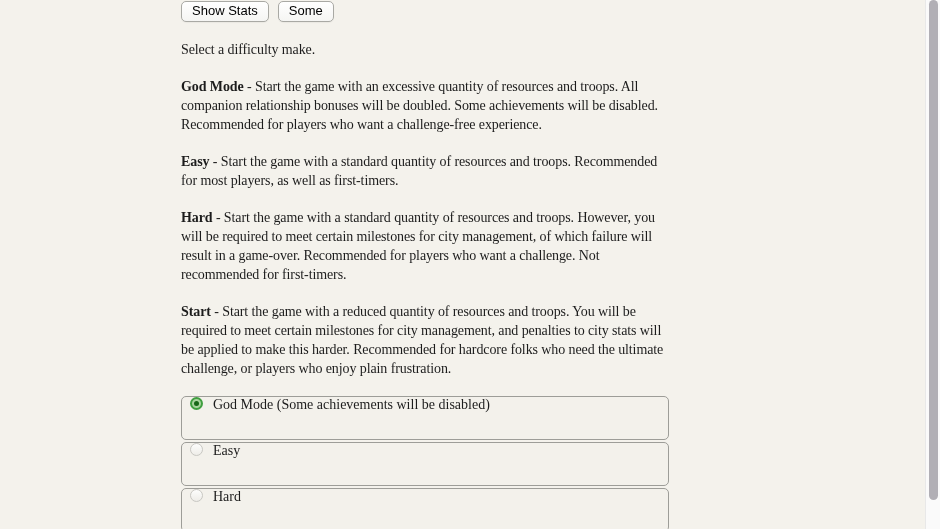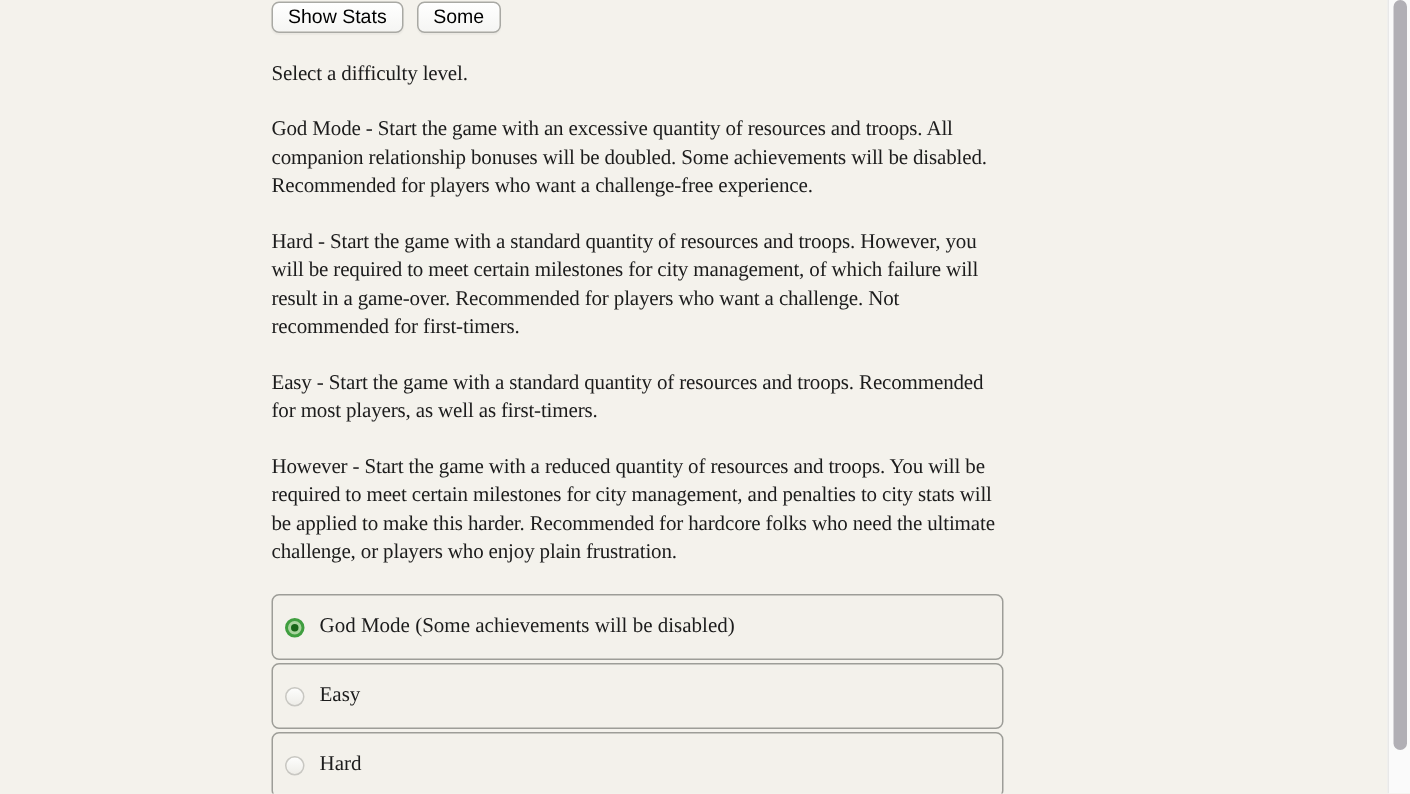--- a/index.html
+++ b/index.html
@@ -41,26 +41,25 @@
     box-shadow: 0 1px 1px rgba(0,0,0,0.04);
     cursor: pointer;
   }
   
   .page p {
     font-size: 14px;
     line-height: 19px;
     letter-spacing: -0.1px;
     margin: 18px 0;
   }
-  .page p b { font-weight: normal; }
+  .page p b { font-weight: bold; }
   
   .choices { margin-top: 15px; }
   .choice {
     display: flex;
-    align-items: center;
     height: 44px;
     border: 1px solid #9d9d98;
     border-radius: 5px;
     background: #f3f1eb;
     margin-bottom: 2px;
     padding-left: 8px;
     cursor: pointer;
   }
   .choice-label {
     font-size: 14px;
@@ -108,29 +107,29 @@
 <body>
 
 <div class="content-area">
   <div class="page">
 
     <div class="toolbar">
       <button class="btn">Show Stats</button>
       <button class="btn">Some</button>
     </div>
 
-    <p>Select a difficulty level.</p>
+    <p>Select a difficulty make.</p>
 
     <p><b>God Mode</b> <span>- Start the game with an excessive quantity of resources and troops. All companion relationship bonuses will be doubled. Some achievements will be disabled. Recommended for players who want a challenge-free experience.</span></p>
 
+    <p><b>Easy</b> <span>- Start the game with a standard quantity of resources and troops. Recommended for most players, as well as first-timers.</span></p>
+
     <p><b>Hard</b> <span>- Start the game with a standard quantity of resources and troops. However, you will be required to meet certain milestones for city management, of which failure will result in a game-over. Recommended for players who want a challenge. Not recommended for first-timers.</span></p>
 
-    <p><b>Easy</b> <span>- Start the game with a standard quantity of resources and troops. Recommended for most players, as well as first-timers.</span></p>
-
-    <p><b>However</b> <span>- Start the game with a reduced quantity of resources and troops. You will be required to meet certain milestones for city management, and penalties to city stats will be applied to make this harder. Recommended for hardcore folks who need the ultimate challenge, or players who enjoy plain frustration.</span></p>
+    <p><b>Start</b> <span>- Start the game with a reduced quantity of resources and troops. You will be required to meet certain milestones for city management, and penalties to city stats will be applied to make this harder. Recommended for hardcore folks who need the ultimate challenge, or players who enjoy plain frustration.</span></p>
 
     <div class="choices">
 
       <label class="choice">
         <span class="radio checked"></span>
         <span class="choice-label">God Mode (Some achievements will be disabled)</span>
       </label>
 
       <label class="choice">
         <span class="radio"></span>

